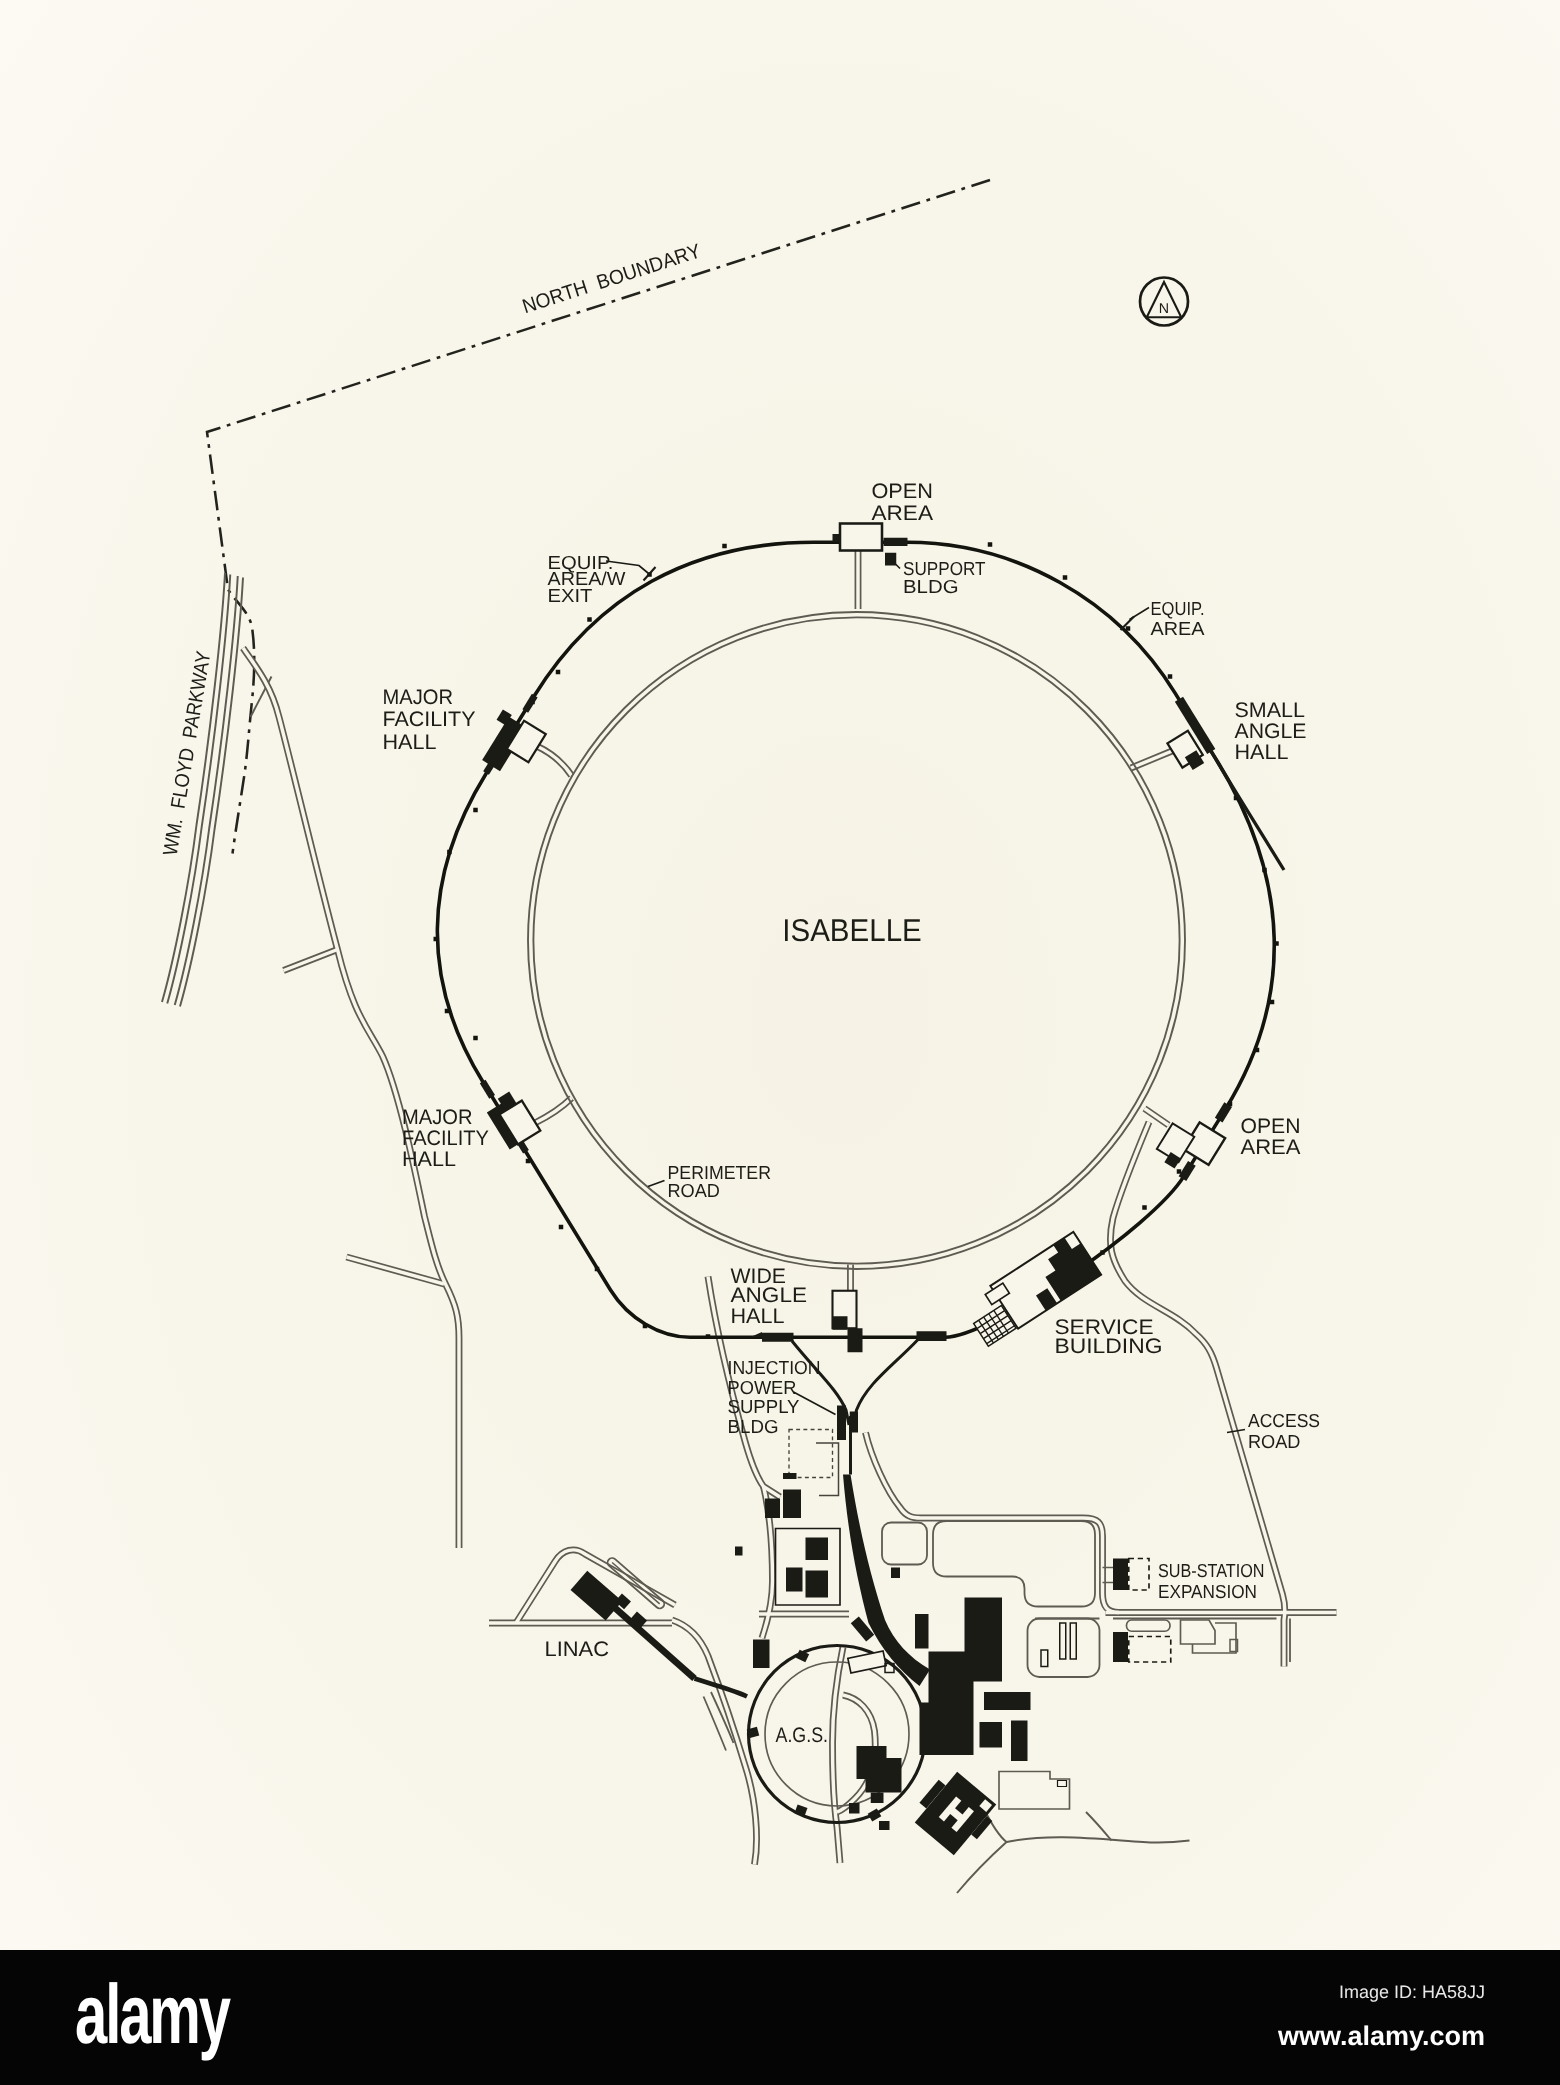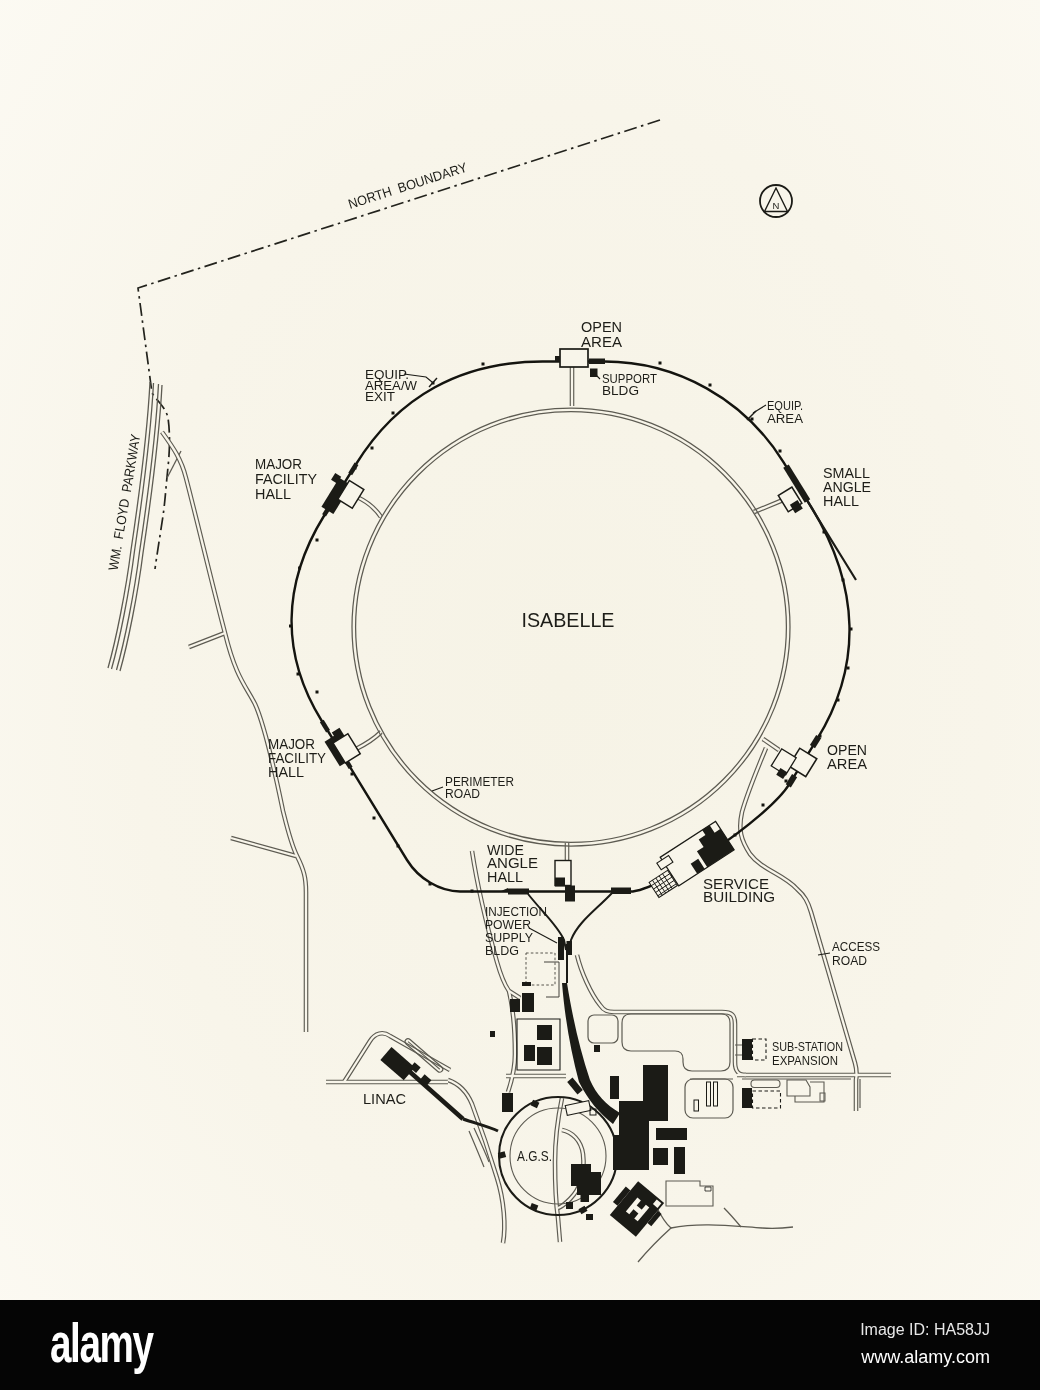--- a/index.html
+++ b/index.html
@@ -1,21 +1,21 @@
 <!DOCTYPE html>
 <html><head><meta charset="utf-8">
 <style>
 html,body{margin:0;padding:0;background:#fff;}
 .page{position:relative;width:1040px;height:1390px;overflow:hidden;background:#f8f5ea;}
 text{font-family:"Liberation Sans",sans-serif;fill:#1d1d18;}
 .bar{position:absolute;left:0;top:1300px;width:1040px;height:90px;background:#050505;}
 .alamy{position:absolute;left:50px;top:1310px;color:#fff;font-family:"Liberation Sans",sans-serif;
  font-weight:bold;font-size:56px;transform:scale(0.69,1);transform-origin:left top;letter-spacing:-2px;}
-.iid{position:absolute;right:50px;top:1321px;color:#e8e8e8;font-family:"Liberation Sans",sans-serif;font-size:16px;}
-.url{position:absolute;right:50px;top:1347px;color:#fff;font-family:"Liberation Sans",sans-serif;font-size:18px;font-weight:normal;}
+.iid{position:absolute;right:50px;top:1321px;color:#e8e8e8;font-family:"Liberation Sans",sans-serif;font-size:12px;}
+.url{position:absolute;right:50px;top:1347px;color:#fff;font-family:"Liberation Sans",sans-serif;font-size:18px;font-weight:bold;}
 </style></head>
 <body>
 <div class="page">
 <svg width="1040" height="1390" viewBox="0 0 1040 1390">
 <defs>
         <radialGradient id="paper" cx="0.54" cy="0.49" r="0.75">
 <stop offset="0" stop-color="#f6f3e6"></stop>
           <stop offset="0.55" stop-color="#f8f5ea"></stop>
           <stop offset="1" stop-color="#fcfaf3"></stop>
 </radialGradient>

